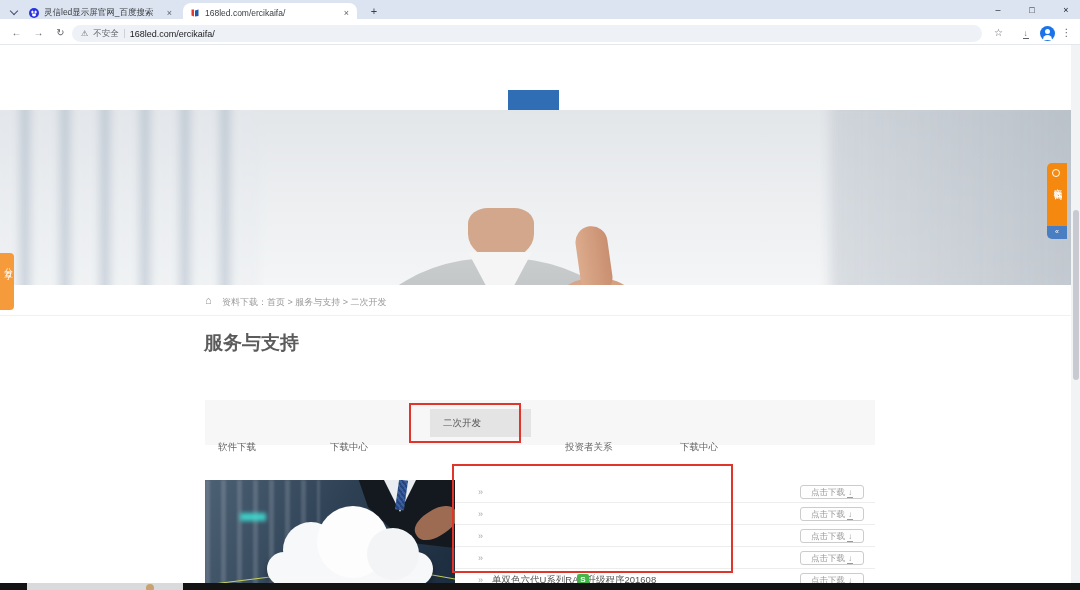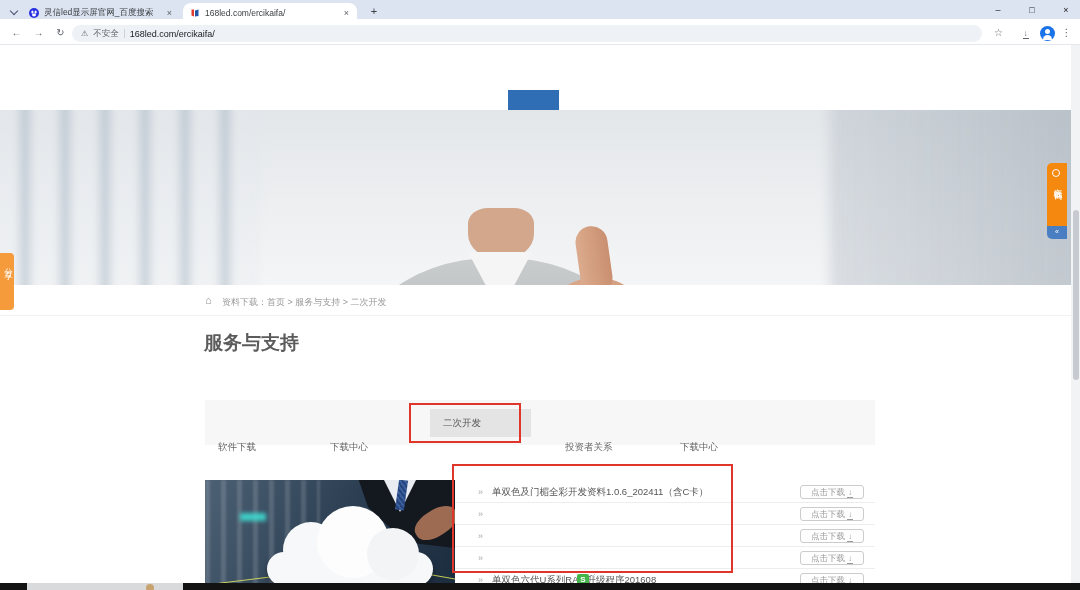--- a/index.html
+++ b/index.html
@@ -316,21 +316,20 @@
     <div class="c-cloudbase"></div>
     <div class="c-cloud1"></div>
     <div class="c-cloud2"></div>
     <div class="c-cloud3"></div>
     <div class="c-hand"></div>
   </div>
 
   <div class="dlist">
     <div class="drow">
       <span class="mk">»</span>
-      <span class="tt">单双色及门楣全彩开发资料1.0.6_202411（含C卡）</span>
       <div class="dbtn"><span>点击下载</span><span class="dl-ico">↓</span></div>
     </div>
     <div class="drow">
       <span class="mk">»</span>
       <div class="dbtn"><span>点击下载</span><span class="dl-ico">↓</span></div>
     </div>
     <div class="drow">
       <span class="mk">»</span>
       <div class="dbtn"><span>点击下载</span><span class="dl-ico">↓</span></div>
     </div>

